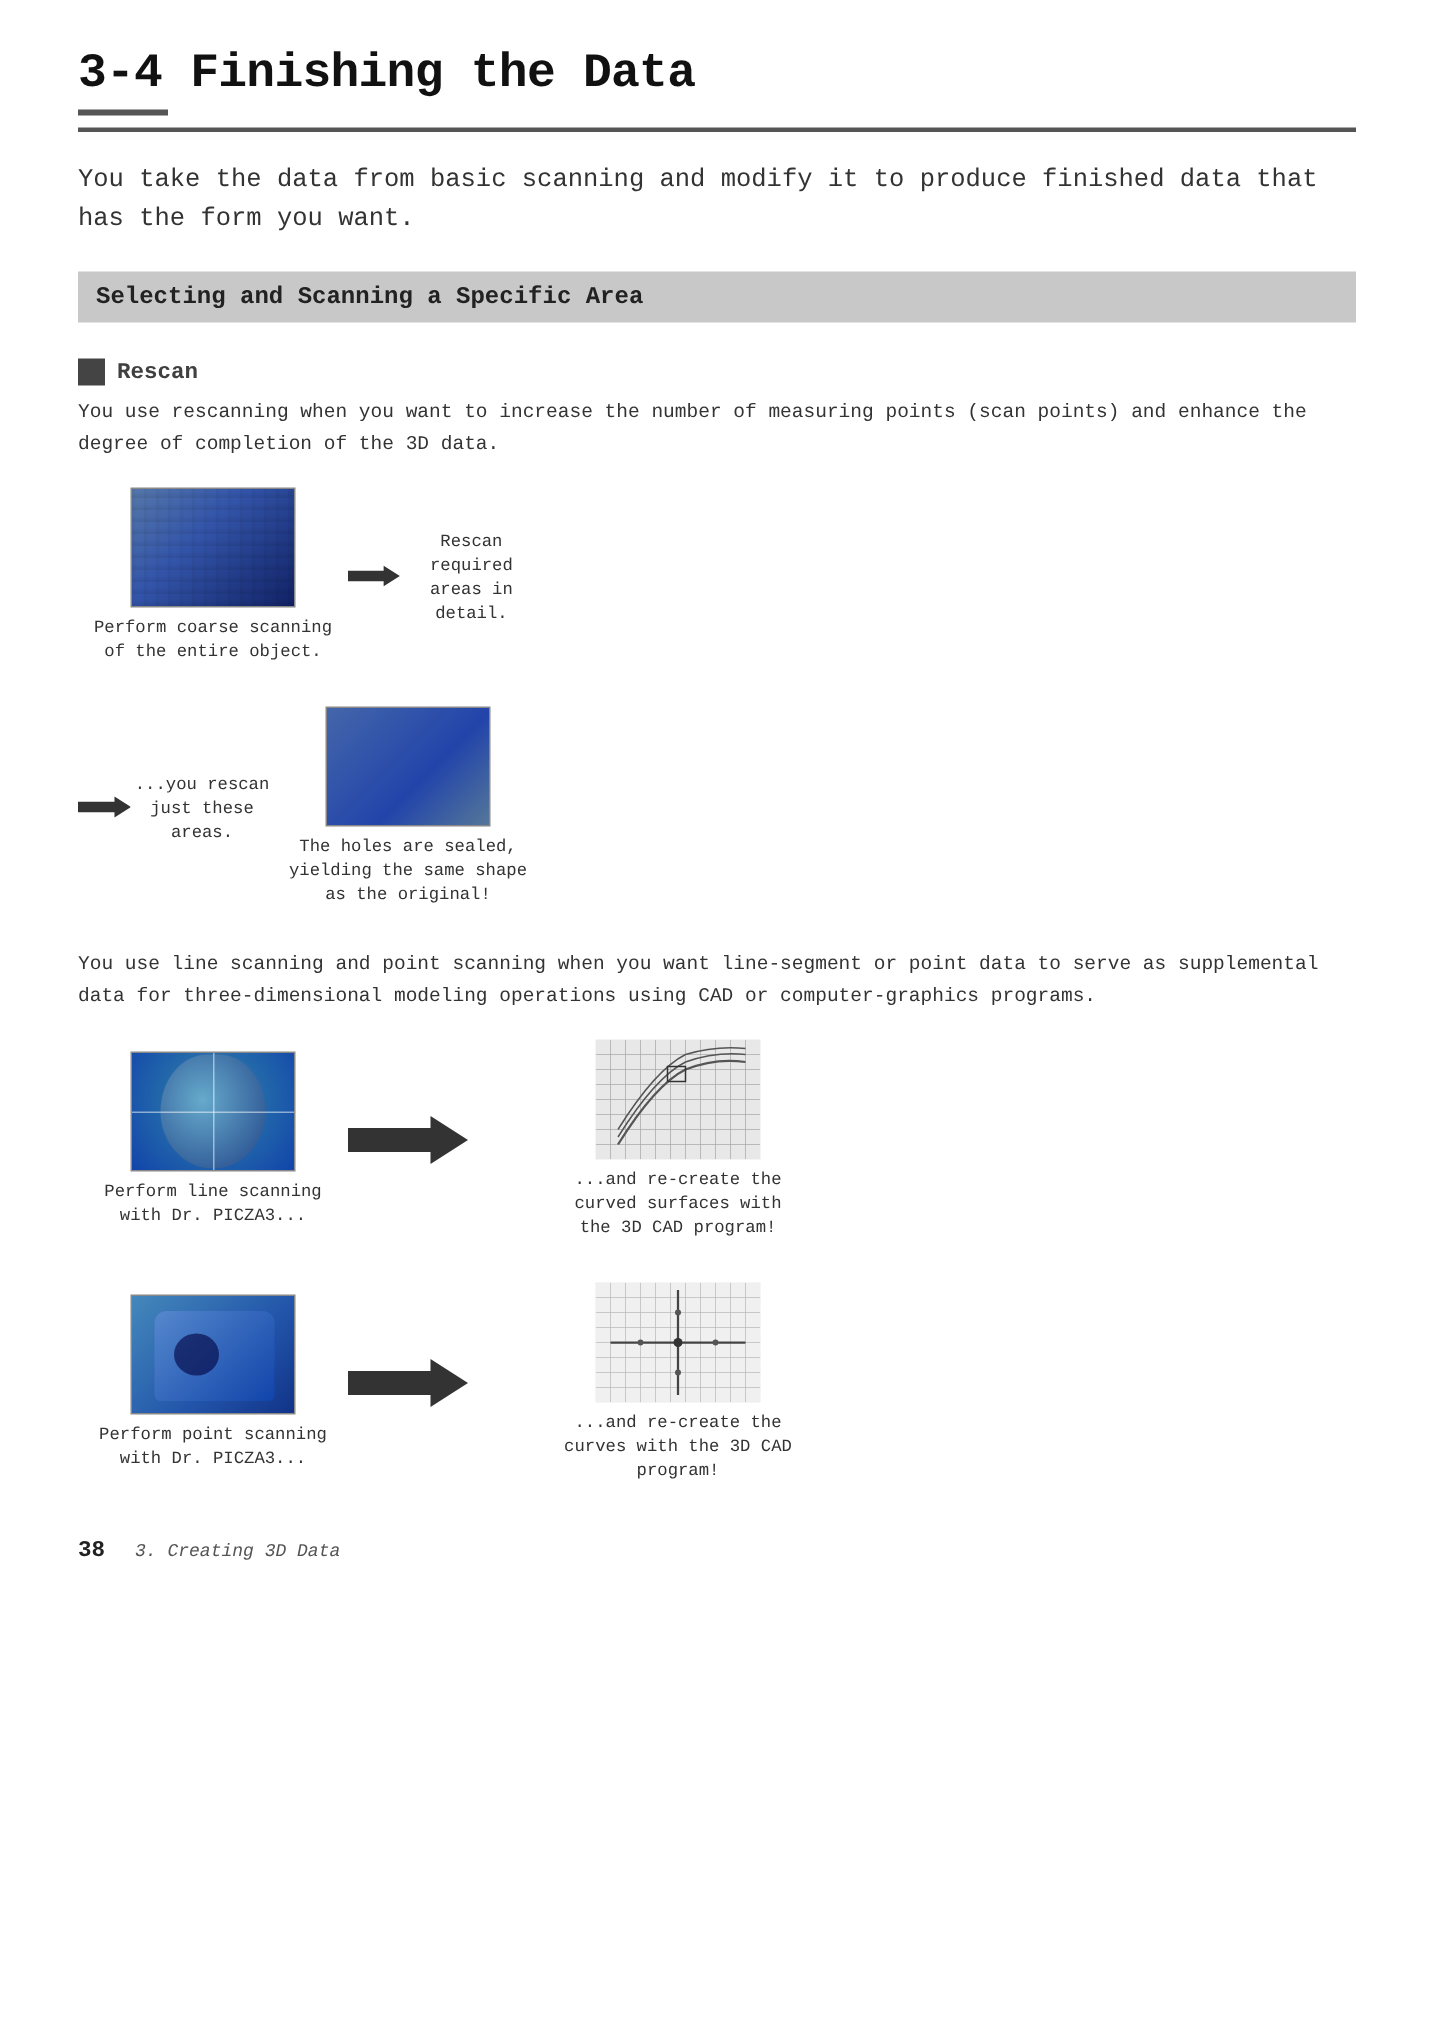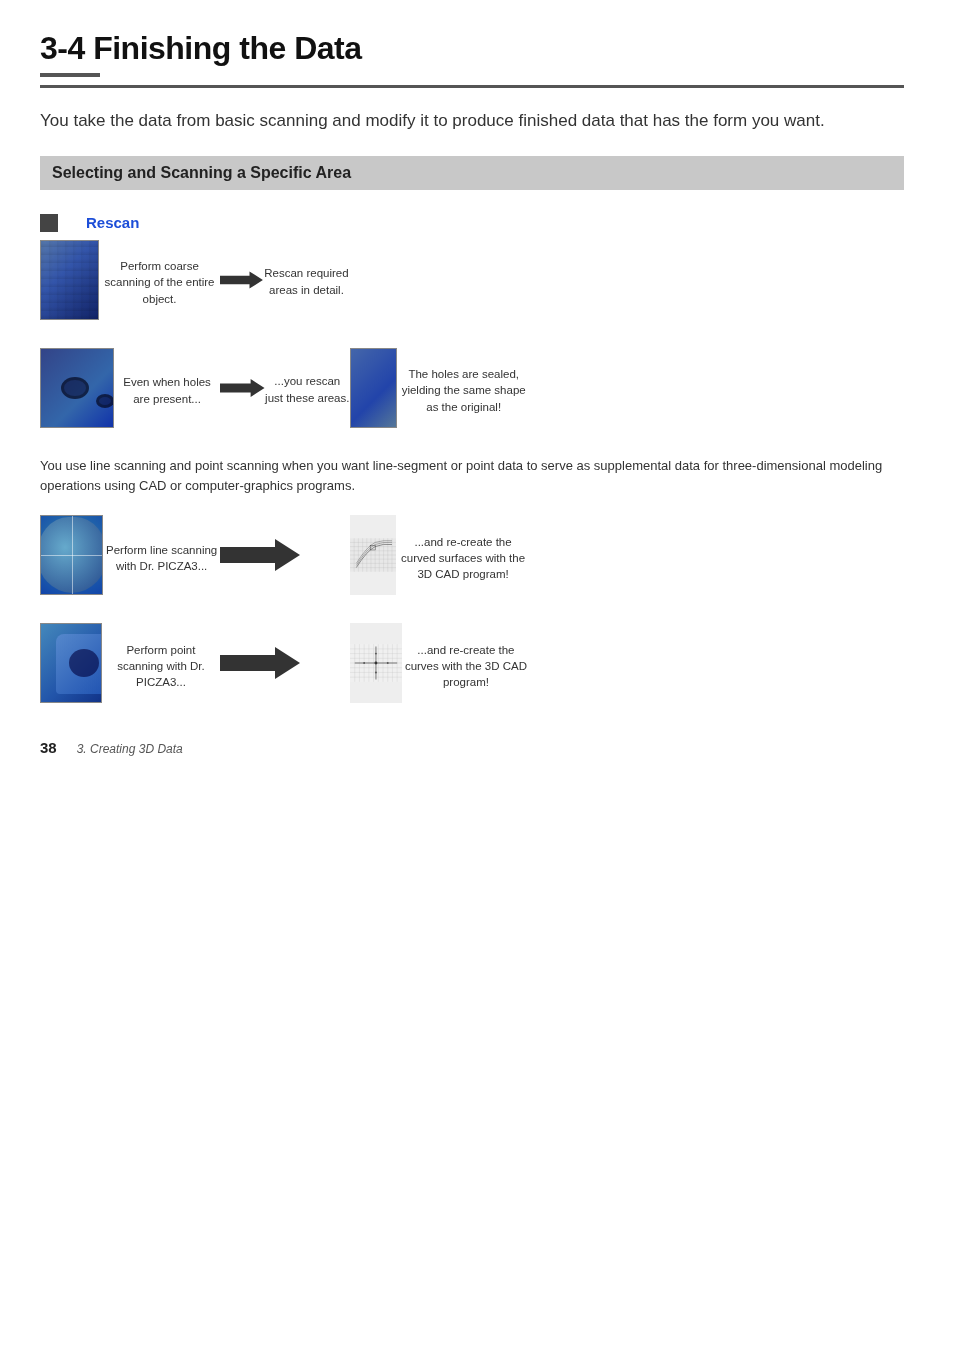--- a/index.html
+++ b/index.html
@@ -5,22 +5,23 @@
     * { margin: 0; padding: 0; box-sizing: border-box; }
     body {
       font-family: Arial, Helvetica, sans-serif;
       font-size: 13px;
       color: #222;
       background: #fff;
       width: 954px;
       min-height: 1351px;
     }
     .page {
-      padding: 30px 50px 40px 40px;
+      padding: 30px 50px 40px 52px;
       position: relative;
+      font-family: Liberation Mono, monospace;
     }
     .page-title-area {
       border-bottom: 3px solid #555;
       padding-bottom: 8px;
       margin-bottom: 20px;
     }
     .page-title {
       font-size: 32px;
       font-weight: bold;
       color: #111;
@@ -56,40 +57,39 @@
       width: 18px;
       height: 18px;
       background: #444;
       margin-right: 8px;
       display: inline-block;
       flex-shrink: 0;
     }
     .subsection-title {
       font-size: 15px;
       font-weight: bold;
-      color: #1d4ed8;
-      margin-left: 20px;
+      color: #404040;
     }
     .subsection-text {
       font-size: 13px;
       line-height: 1.6;
       margin-bottom: 18px;
       color: #333;
     }
     
     .illus-row {
       display: flex;
       align-items: center;
       justify-content: flex-start;
       margin-bottom: 28px;
       gap: 0;
     }
     .illus-item {
       display: flex;
-      flex-direction: row;
+      flex-direction: column;
       align-items: center;
       width: 180px;
       flex-shrink: 0;
     }
     .illus-item .caption {
       font-size: 11.5px;
       text-align: center;
       margin-top: 6px;
       line-height: 1.4;
       color: #333;
@@ -234,42 +234,36 @@
 
   <div class="section-header">
     <span>Selecting and Scanning a Specific Area</span>
   </div>
 
 
   <div class="subsection-title-row">
     <span class="subsection-bar"></span>
     <span class="subsection-title">Rescan</span>
   </div>
+  <p class="subsection-text">You use rescanning when you want to increase the number of measuring points (scan points) and enhance the degree of completion of the 3D data.</p>
 
   <div class="illus-row">
     <div class="illus-item">
       <div class="img-placeholder img-sm img-coarse"></div>
       <div class="caption">Perform coarse scanning of the entire object.</div>
     </div>
     <div class="arrow-box">
       <svg class="arrow-svg" viewBox="0 0 80 36">
         <polygon points="0,10 55,10 55,2 80,18 55,34 55,26 0,26" fill="#333"></polygon>
       </svg>
       <div class="arrow-caption">Rescan required areas in detail.</div>
     </div>
   </div>
 
   <div class="illus-row">
-    <div class="illus-item">
-      <div class="img-placeholder img-sm img-holes-before">
-        <div class="hole-circle" style="width:28px;height:22px;top:28px;left:20px;"></div>
-        <div class="hole-circle" style="width:18px;height:14px;top:45px;left:55px;"></div>
-      </div>
-      <div class="caption">Even when holes are present...</div>
-    </div>
     <div class="arrow-box">
       <svg class="arrow-svg" viewBox="0 0 80 36">
         <polygon points="0,10 55,10 55,2 80,18 55,34 55,26 0,26" fill="#333"></polygon>
       </svg>
       <div class="arrow-caption">...you rescan just these areas.</div>
     </div>
     <div class="illus-item">
       <div class="img-placeholder img-sm img-holes-after"></div>
       <div class="caption">The holes are sealed, yielding the same shape as the original!</div>
     </div>

